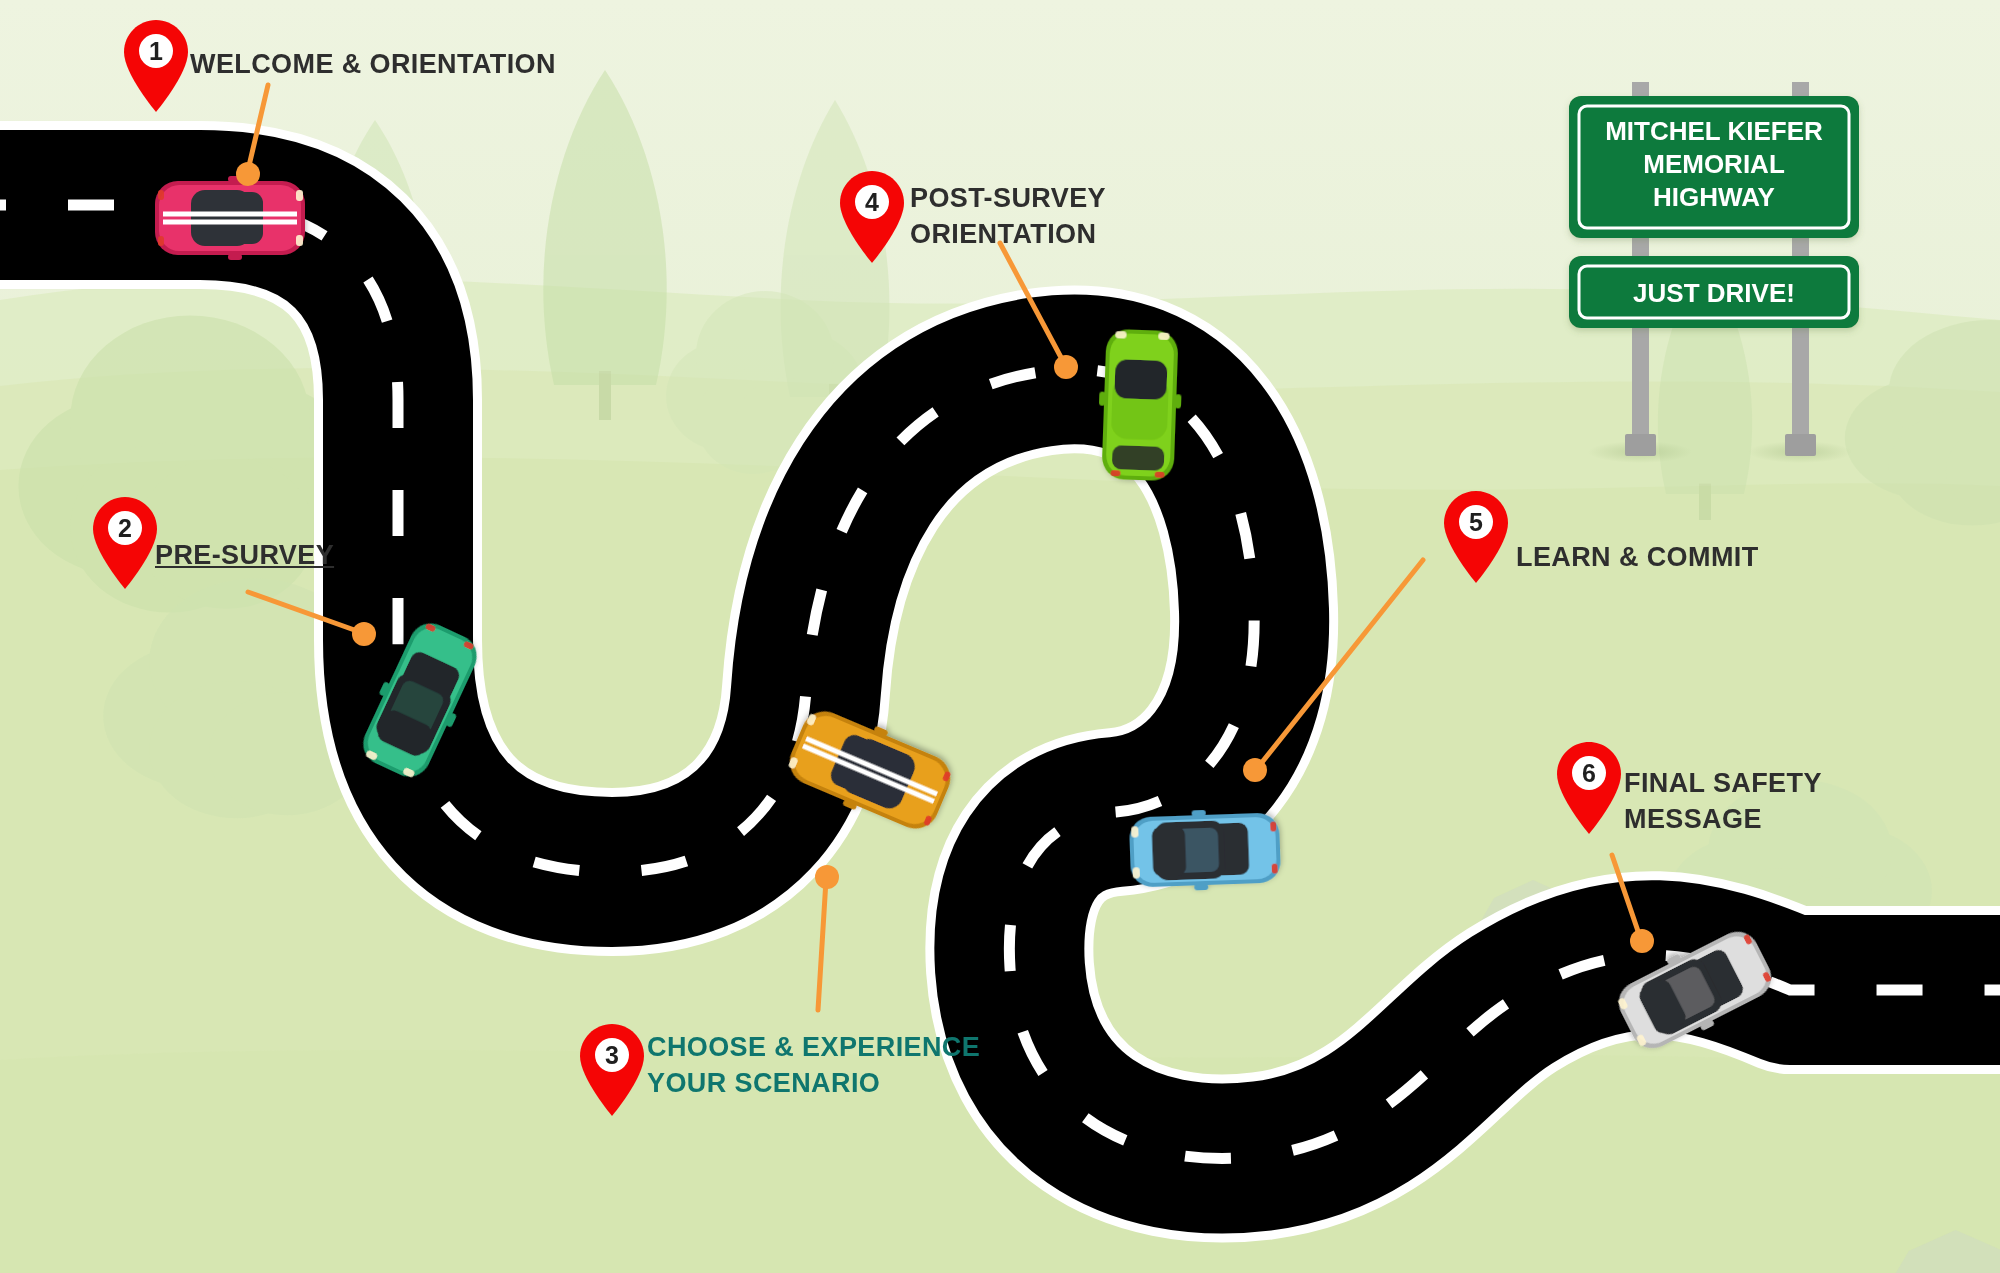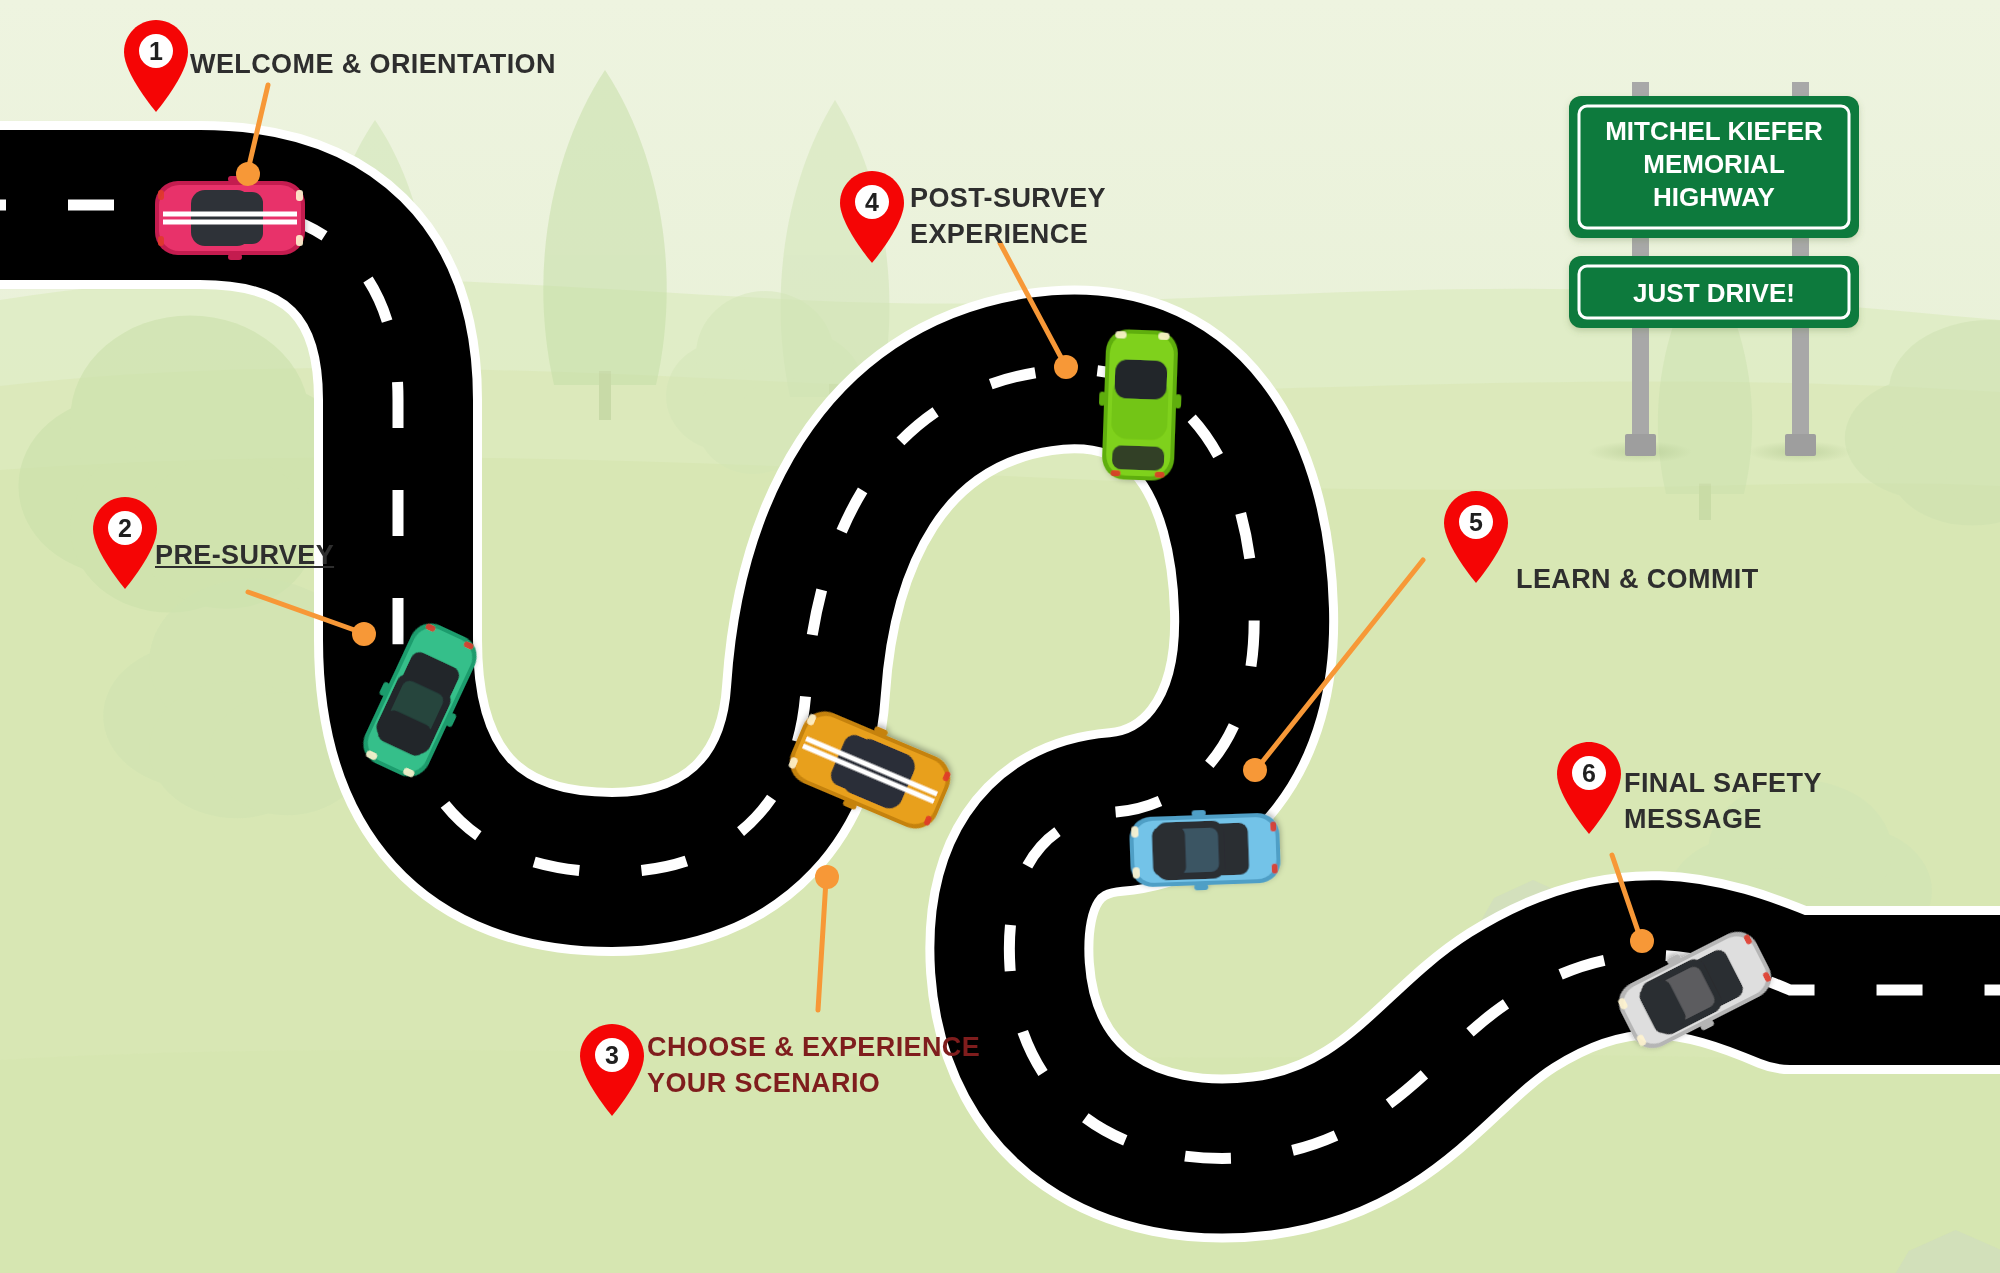--- a/index.html
+++ b/index.html
@@ -285,21 +285,21 @@
           <path d="M 32 0 C 14.4 0 0 14.4 0 32 C 0 54 32 92 32 92 C 32 92 64 54 64 32 C 64 14.4 49.6 0 32 0 Z" fill="#f50505"></path>
           <circle cx="32" cy="31" r="17" fill="#ffffff"></circle>
           <text x="32" y="31" text-anchor="middle" dominant-baseline="central" fill="#1f1f1f" font-size="25" font-weight="700" font-family="Liberation Sans, DejaVu Sans, sans-serif">6</text>
         </g>
       </g>
   </svg>
 
   <div id="labels-layer">
       <div class="lbl" style="left: 190px; top: 46px; font-size: 27px; line-height: 36px; color: rgb(46, 46, 46);">WELCOME &amp; ORIENTATION</div>
       <div class="lbl" style="left: 155px; top: 537px; font-size: 27px; line-height: 36px; color: rgb(46, 46, 46); text-decoration: underline;">PRE-SURVEY</div>
-      <div class="lbl" style="left: 647px; top: 1029px; font-size: 27px; line-height: 36px; color: #7f1d1d;">CHOOSE &amp; EXPERIENCE
+      <div class="lbl" style="left: 647px; top: 1029px; font-size: 27px; line-height: 36px; color: #0f766e;">CHOOSE &amp; EXPERIENCE
 YOUR SCENARIO</div>
       <div class="lbl" style="left: 910px; top: 180px; font-size: 27px; line-height: 36px; color: rgb(46, 46, 46);">POST-SURVEY
-EXPERIENCE</div>
-      <div class="lbl" style="left: 1516px; top: 539px; font-size: 27px; line-height: 36px; color: rgb(46, 46, 46); margin-top: 22px;">LEARN &amp; COMMIT</div>
+ORIENTATION</div>
+      <div class="lbl" style="left: 1516px; top: 539px; font-size: 27px; line-height: 36px; color: rgb(46, 46, 46);">LEARN &amp; COMMIT</div>
       <div class="lbl" style="left: 1624px; top: 765px; font-size: 27px; line-height: 36px; color: rgb(46, 46, 46);">FINAL SAFETY
 MESSAGE</div>
     </div>
 </div>
 
 </body></html>

